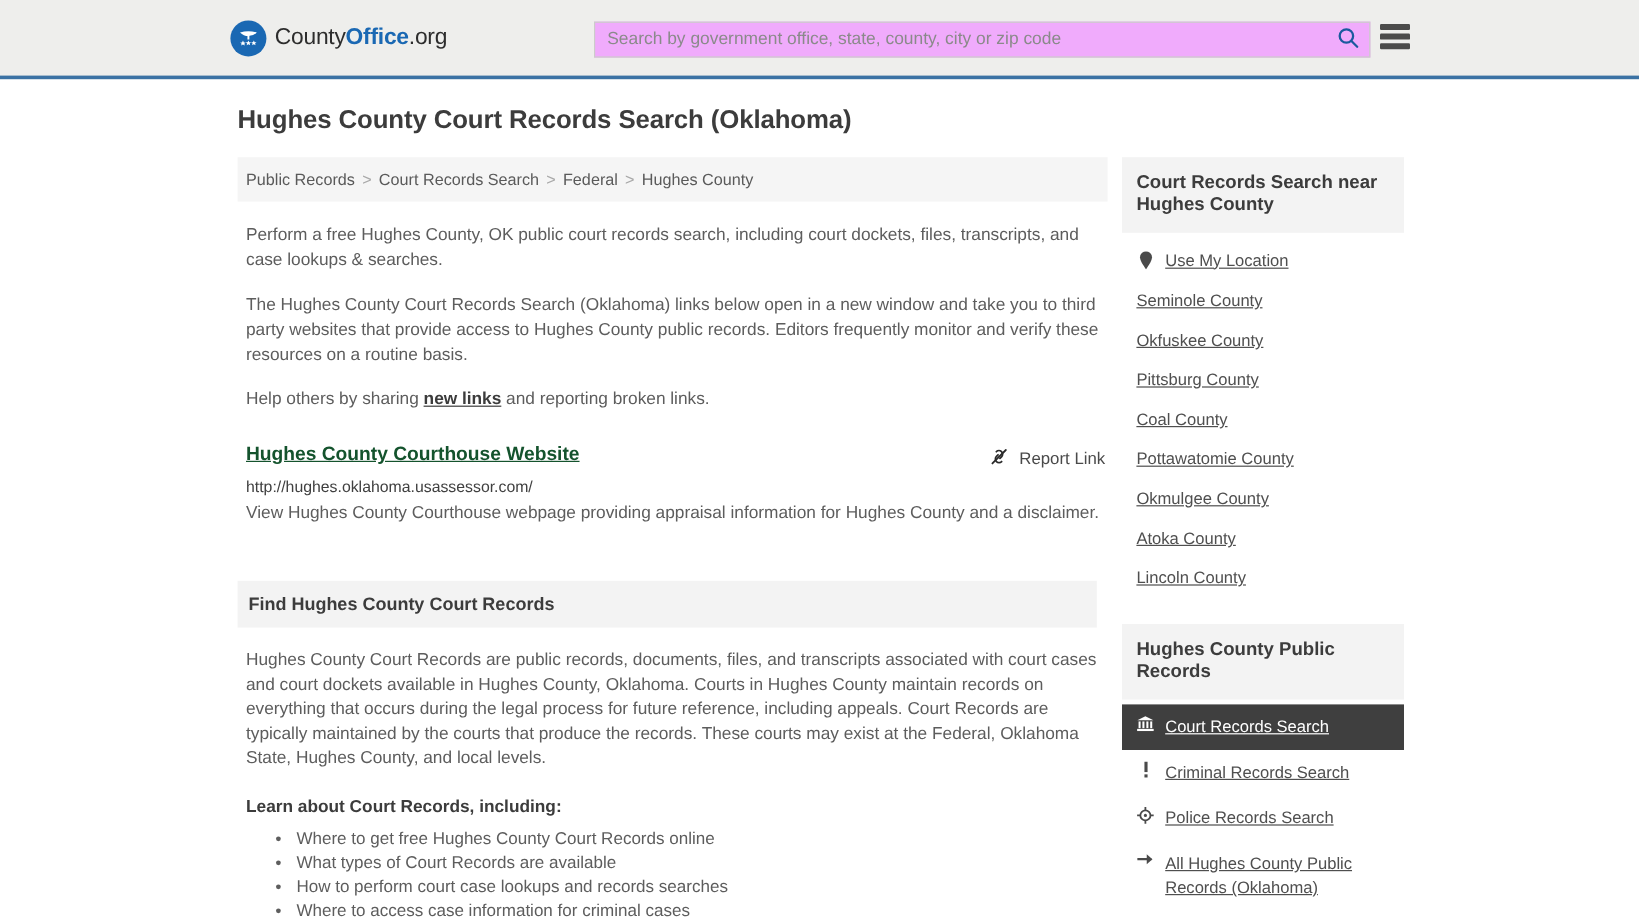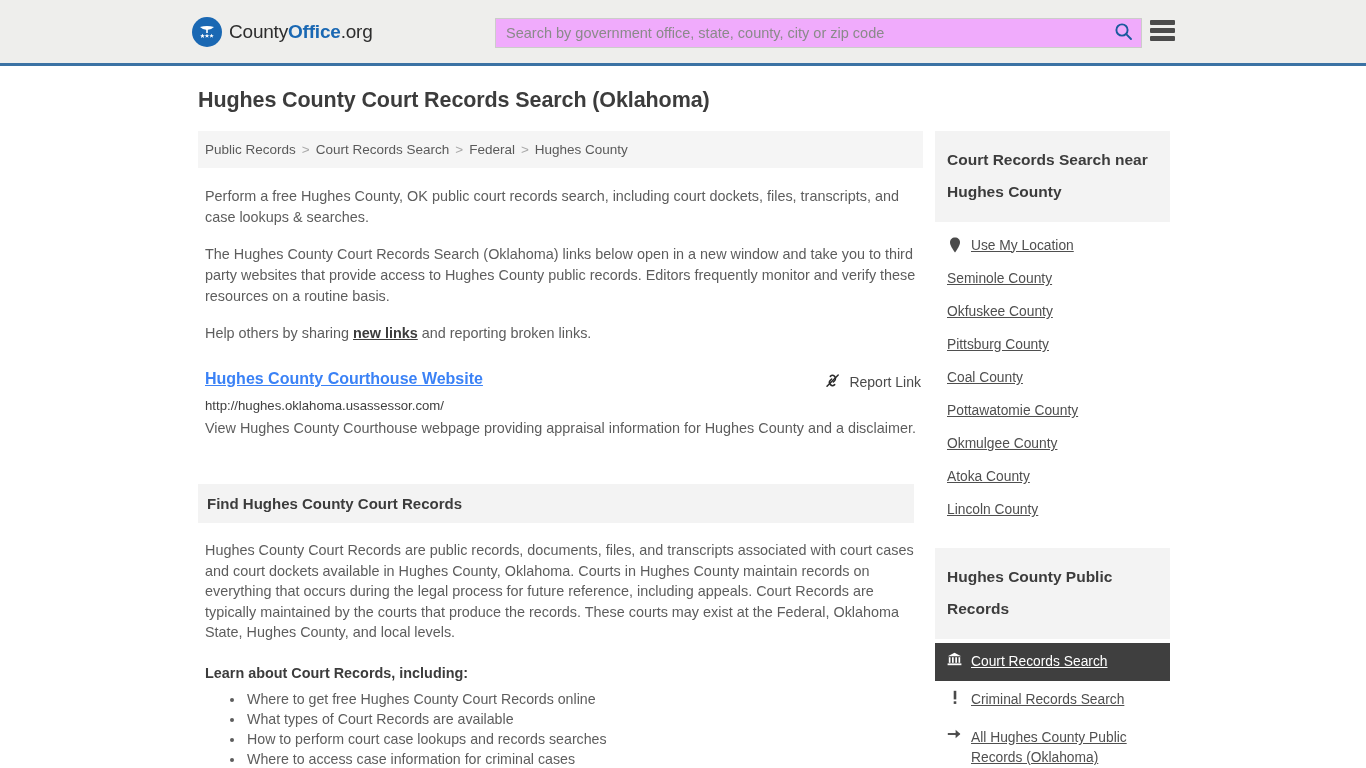--- a/index.html
+++ b/index.html
@@ -159,21 +159,21 @@
     width: 716px;
   }
   .result-head {
     display: flex;
     align-items: flex-start;
     justify-content: space-between;
   }
   .result-title {
     font-size: 16px;
     font-weight: bold;
-    color: #3b82f6;
+    color: #14532d;
     text-decoration: underline;
     cursor: pointer;
   }
   .report-link {
     display: flex;
     align-items: center;
     gap: 8px;
     font-size: 14px;
     color: #4a4a4a;
     cursor: pointer;
@@ -232,21 +232,21 @@
   }
 
   
   .side-box { width: 235px; }
   .side-head {
     background: #f3f3f3;
     padding: 13px 14px 14px 12px;
     font-size: 15.5px;
     font-weight: bold;
     color: #3c3c3c;
-    line-height: 32px;
+    line-height: 18px;
   }
   .side-links { padding: 6px 0 0 0; }
   .side-link-row {
     display: flex;
     align-items: center;
     gap: 9px;
     padding: 9px 0 9px 12px;
     font-size: 13.8px;
     cursor: pointer;
   }
@@ -443,20 +443,33 @@
           <div class="pr-row">
             <span class="side-icon bang">
               <svg width="6" height="15" viewBox="0 0 6 15" aria-hidden="true">
                 <rect x="1.7" y="0.8" width="2.6" height="8.6" fill="currentColor"></rect>
                 <rect x="1.7" y="11.3" width="2.6" height="2.6" fill="currentColor"></rect>
               </svg>
             </span>
             <a class="lbl">Criminal Records Search</a>
           </div>
 
+          <div class="pr-row">
+            <span class="side-icon">
+              <svg width="15" height="15" viewBox="0 0 15 15" aria-hidden="true">
+                <circle cx="7.5" cy="7.5" r="4.2" fill="none" stroke="currentColor" stroke-width="1.5"></circle>
+                <circle cx="7.5" cy="7.5" r="1.3" fill="currentColor"></circle>
+                <line x1="7.5" y1="0.6" x2="7.5" y2="3.2" stroke="currentColor" stroke-width="1.5"></line>
+                <line x1="7.5" y1="11.8" x2="7.5" y2="14.4" stroke="currentColor" stroke-width="1.5"></line>
+                <line x1="0.6" y1="7.5" x2="3.2" y2="7.5" stroke="currentColor" stroke-width="1.5"></line>
+                <line x1="11.8" y1="7.5" x2="14.4" y2="7.5" stroke="currentColor" stroke-width="1.5"></line>
+              </svg>
+            </span>
+            <a class="lbl">Police Records Search</a>
+          </div>
 
           <div class="pr-row">
             <span class="side-icon">
               <svg width="15" height="12" viewBox="0 0 15 12" aria-hidden="true">
                 <line x1="0.8" y1="6" x2="12.4" y2="6" stroke="currentColor" stroke-width="1.9"></line>
                 <path d="M8.6 1.8 L13.4 6 L8.6 10.2 Z" fill="currentColor"></path>
               </svg>
             </span>
             <a class="lbl">All Hughes County Public Records (Oklahoma)</a>
           </div>

